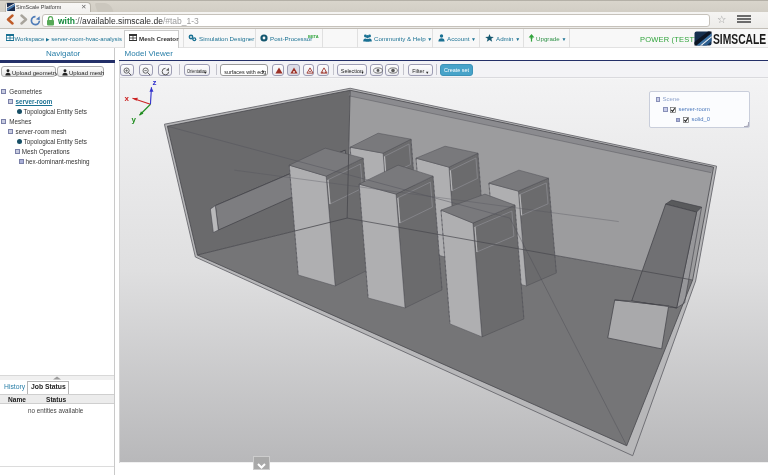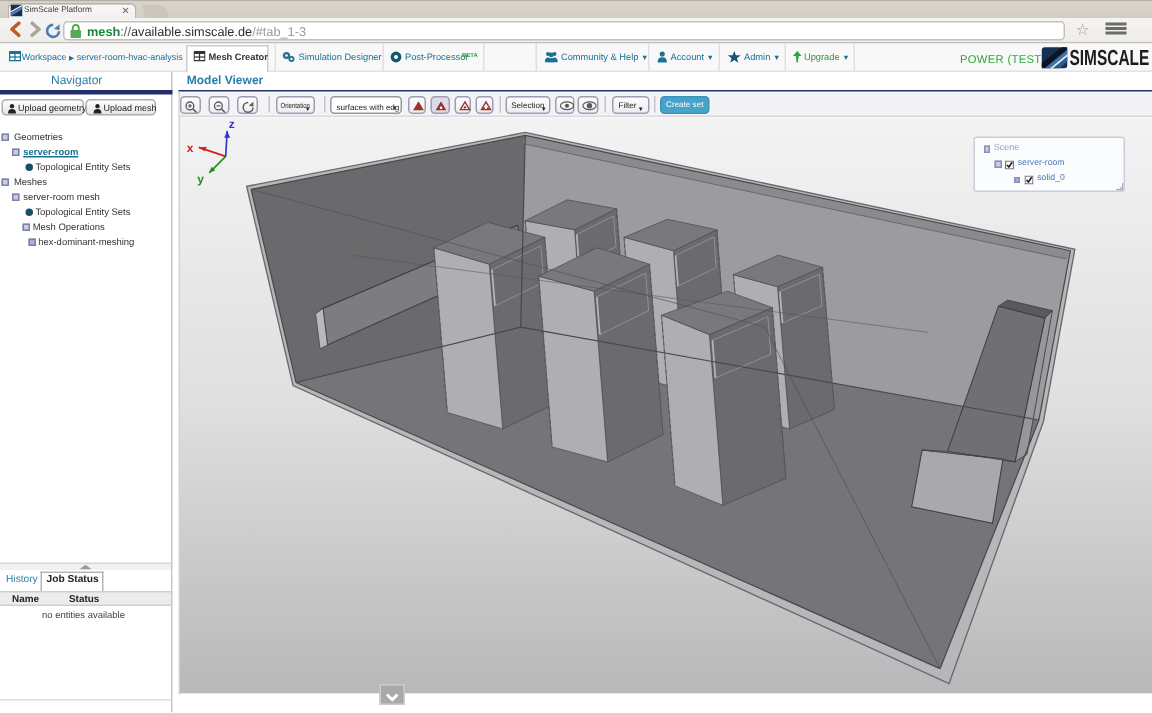--- a/index.html
+++ b/index.html
@@ -27,28 +27,28 @@
 
 .sep { position:absolute; top:29px; width:1px; height:18.5px; background:#e0e0e0; }
 #meshtab { left:124px; top:29.5px; width:55px; height:18px; background:#fff; border:1px solid #ccc; border-bottom:none; }
 .caret { font-size:5px; }
 #power { left:640px; top:34.5px; font-size:7.5px; color:#31a43c; letter-spacing:0.2px; }
 #sslogo { left:694px; top:31px; }
 #sstext { left:712.5px; top:30.5px; font-size:14.5px; font-weight:bold; color:#1c1c1c; transform:scaleX(0.71); transform-origin:left; }
 
 
 #leftpanel { left:0; top:47.5px; width:114.5px; height:427.5px; background:#fff; border-right:1px solid #c9c9c9; }
-#navtitle { left:6px; top:48.5px; font-size:8px; color:#2a7fa8;padding-left:28px; }
+#navtitle { left:18px; top:48.5px; font-size:8px; color:#2a7fa8;padding-left:28px; }
 .navybar { position:absolute; background:#232f68; }
 .btn { position:absolute; border:1px solid #aeaeae; border-radius:3px; background:linear-gradient(#fdfdfd,#e6e6e6); font-size:6px; color:#222; text-align:center; }
 .trow { position:absolute; font-size:6.3px; color:#333; white-space:nowrap; }
 .tico { position:absolute; width:5px; height:5px; background:#c8cce0; border:1px solid #7a80a8; }
 .tdot { position:absolute; width:5px; height:5px; border-radius:50%; background:#174f66; }
 #mainhead { left:118.5px; top:47.5px; width:649.5px; height:13.5px; background:#fff; }
-#mvtitle { left:124.5px; top:48.5px; font-size:8px; color:#2a7fa8;font-weight:bold; }
+#mvtitle { left:124.5px; top:48.5px; font-size:8px; color:#2a7fa8; }
 #toolbar { left:118.5px; top:61px; width:649.5px; height:17px; background:#f3f3f6; border-left:1px solid #d8d8d8; border-bottom:1px solid #dadade; }
 .tbtn { position:absolute; top:64px; height:11.5px; border:1px solid #9d9db4; border-radius:3px; background:linear-gradient(#fdfdfd,#ececf1); font-size:5.4px; color:#222; }
 .tsep { position:absolute; top:64px; width:1px; height:11px; background:#c3c3cc; }
 #createset { position:absolute; left:440px; top:64px; width:33px; height:11.5px; background:#47a3c9; border:1px solid #3c93b8; border-radius:3px; color:#fff; font-size:5.4px; text-align:center; line-height:11px; }
 
 
 #viewport { left:118.5px; top:78px; width:649.5px; height:384.5px; border-left:1px solid #d4d4d4; }
 #scenepanel { left:649px; top:90.5px; width:101px; height:37px; background:rgba(252,253,255,0.93); border:1px solid #c9cedb; border-radius:2px; }
 .sprow { position:absolute; white-space:nowrap; }
 #chevbtn { left:253px; top:456px; width:17px; height:14px; background:#a9a9a9; border:1px solid #cdcdcd; text-align:center; }
@@ -82,21 +82,21 @@
     </svg>
   <svg class="abs" style="left:30px;top:14.5px" width="11" height="11" viewBox="0 0 11 11">
       <path d="M5.5 1.6 A4 4 0 1 0 9.4 5.8" fill="none" stroke="#4f7cb8" stroke-width="1.7"></path>
       <path d="M9.7 1.2 L9.7 5.2 L5.9 4.2 Z" fill="#4f7cb8"></path>
     </svg>
   <div id="urlbox" class="abs"></div>
   <svg class="abs" style="left:46px;top:15.5px" width="9" height="10" viewBox="0 0 9 10">
       <rect x="1" y="4" width="7" height="5.4" rx="0.8" fill="#57a957"></rect>
       <path d="M2.5 4 V2.6 A2 2 0 0 1 6.5 2.6 V4" fill="none" stroke="#57a957" stroke-width="1.3"></path>
     </svg>
-  <div id="urltext" class="abs"><span style="color:#168a3c;font-weight:bold">mesh</span><span style="color:#5a5a5a">://</span><span style="color:#2b2b2b">available.simscale.de</span><span style="color:#9b9b9b">/#tab_1-3</span></div>
+  <div id="urltext" class="abs"><span style="color:#168a3c;font-weight:bold">with</span><span style="color:#5a5a5a">://</span><span style="color:#2b2b2b">available.simscale.de</span><span style="color:#9b9b9b">/#tab_1-3</span></div>
   <div id="star" class="abs">☆</div>
   <div id="menu3" class="abs">
       <div></div>
       <div></div>
       <div></div>
     </div>
 
   <div id="appbar" class="abs"></div>
   <svg class="appicon" style="left:6px" width="8" height="7" viewBox="0 0 8 7">
       <rect width="8" height="7" fill="#1a7193"></rect>

